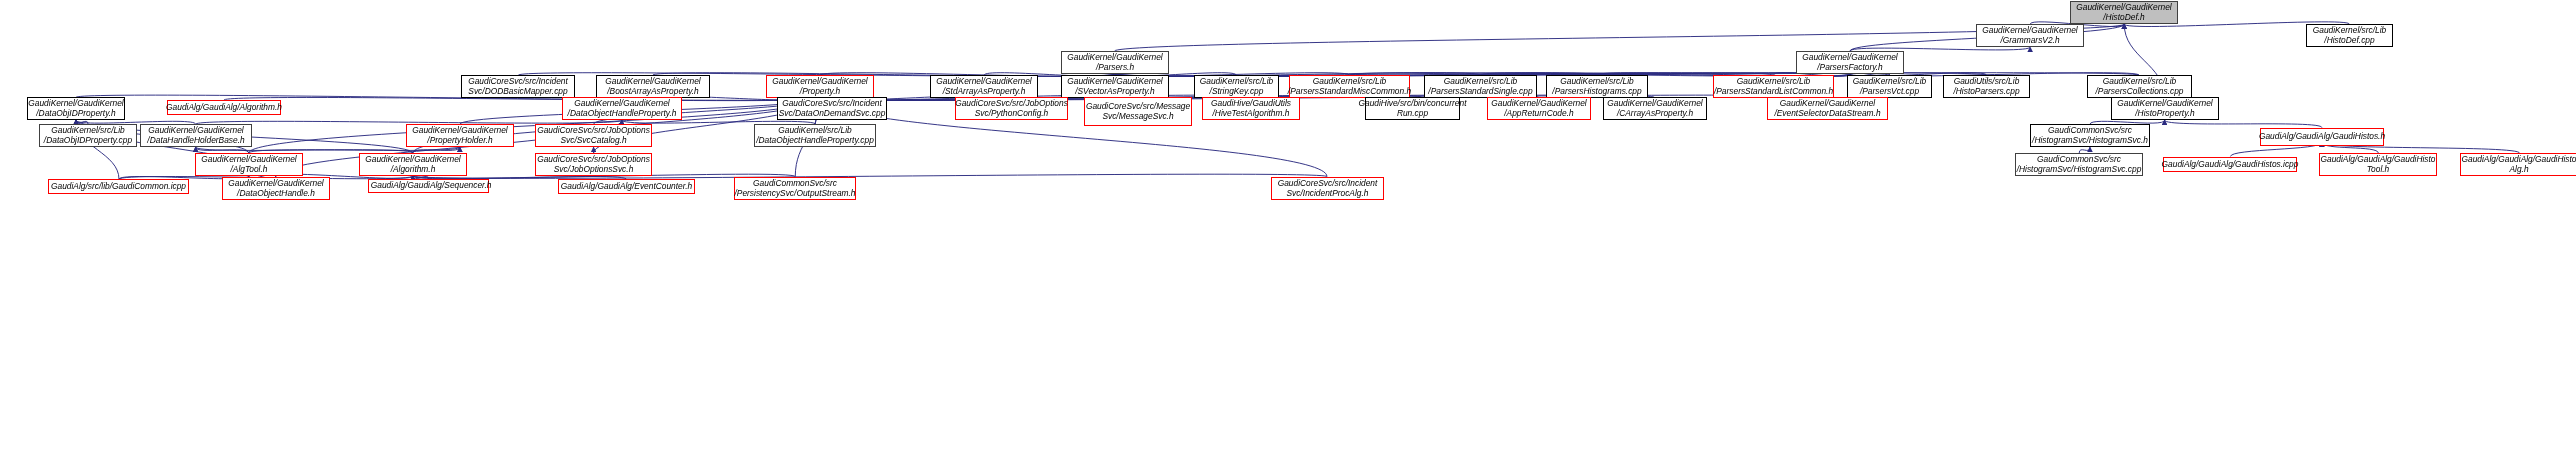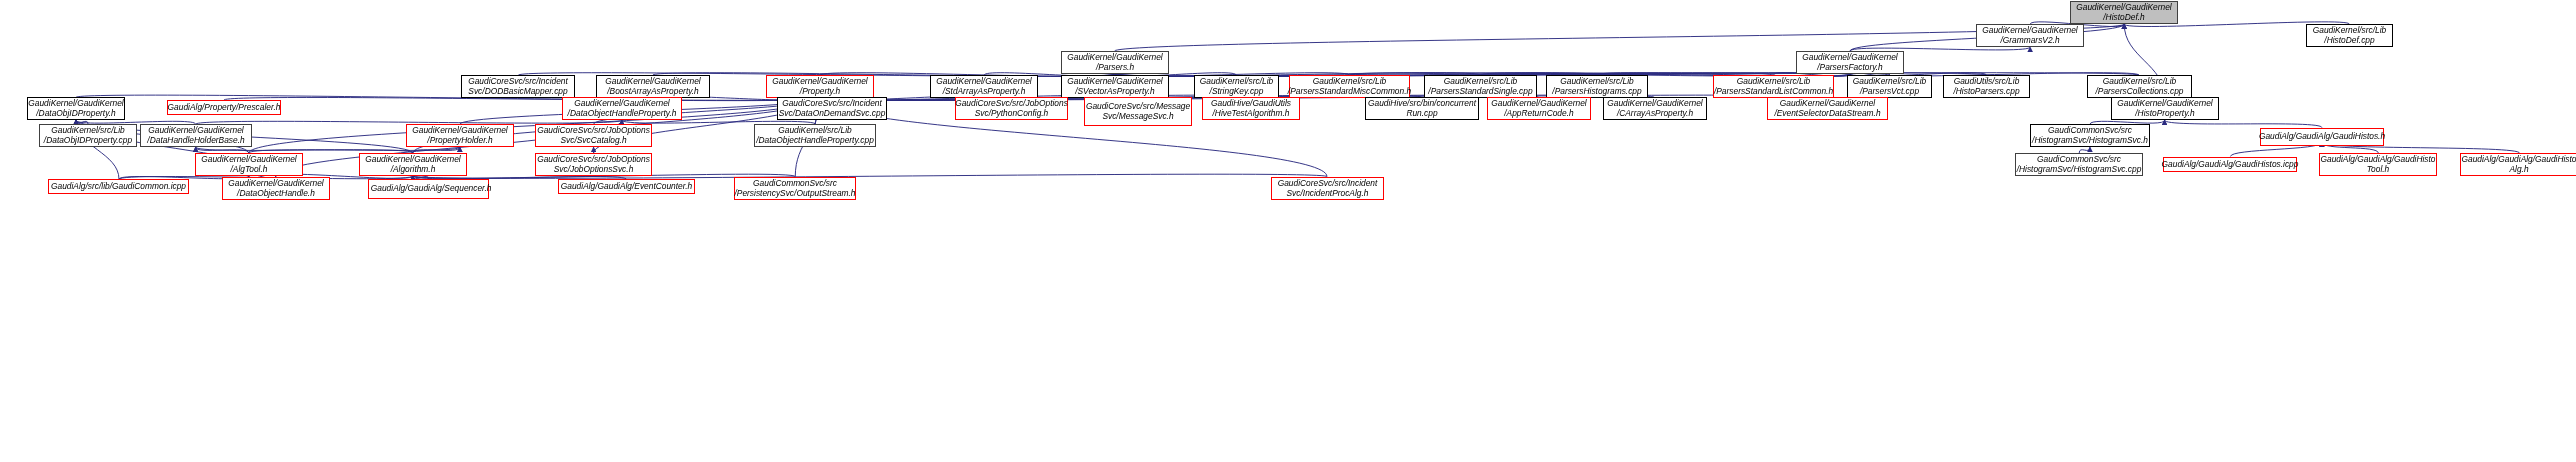--- a/index.html
+++ b/index.html
@@ -133,32 +133,32 @@
       <div class="node red" style="left: 1713px; top: 75px; width: 121px; height: 23px;"><span>GaudiKernel/src/Lib
 /ParsersStandardListCommon.h</span></div>
       <div class="node " style="left: 1847px; top: 75px; width: 85px; height: 23px;"><span>GaudiKernel/src/Lib
 /ParsersVct.cpp</span></div>
       <div class="node " style="left: 1943px; top: 75px; width: 87px; height: 23px;"><span>GaudiUtils/src/Lib
 /HistoParsers.cpp</span></div>
       <div class="node " style="left: 2087px; top: 75px; width: 105px; height: 23px;"><span>GaudiKernel/src/Lib
 /ParsersCollections.cpp</span></div>
       <div class="node " style="left: 27px; top: 97px; width: 98px; height: 23px;"><span>GaudiKernel/GaudiKernel
 /DataObjIDProperty.h</span></div>
-      <div class="node red" style="left: 167px; top: 100px; width: 114px; height: 15px;"><span>GaudiAlg/Property/Prescaler.h</span></div>
+      <div class="node red" style="left: 167px; top: 100px; width: 114px; height: 15px;"><span>GaudiAlg/GaudiAlg/Algorithm.h</span></div>
       <div class="node red" style="left: 562px; top: 97px; width: 120px; height: 23px;"><span>GaudiKernel/GaudiKernel
 /DataObjectHandleProperty.h</span></div>
       <div class="node " style="left: 777px; top: 97px; width: 110px; height: 23px;"><span>GaudiCoreSvc/src/Incident
 Svc/DataOnDemandSvc.cpp</span></div>
       <div class="node red" style="left: 955px; top: 97px; width: 113px; height: 23px;"><span>GaudiCoreSvc/src/JobOptions
 Svc/PythonConfig.h</span></div>
       <div class="node red" style="left: 1084px; top: 97px; width: 108px; height: 29px;"><span>GaudiCoreSvc/src/Message
 Svc/MessageSvc.h</span></div>
       <div class="node red" style="left: 1202px; top: 97px; width: 98px; height: 23px;"><span>GaudiHive/GaudiUtils
 /HiveTestAlgorithm.h</span></div>
-      <div class="node " style="left: 1365px; top: 97px; width: 114px; height: 23px;"><span>GaudiHive/src/bin/concurrent
+      <div class="node " style="left: 1365px; top: 97px; width: 95px; height: 23px;"><span>GaudiHive/src/bin/concurrent
 Run.cpp</span></div>
       <div class="node red" style="left: 1487px; top: 97px; width: 104px; height: 23px;"><span>GaudiKernel/GaudiKernel
 /AppReturnCode.h</span></div>
       <div class="node " style="left: 1603px; top: 97px; width: 104px; height: 23px;"><span>GaudiKernel/GaudiKernel
 /CArrayAsProperty.h</span></div>
       <div class="node red" style="left: 1767px; top: 97px; width: 121px; height: 23px;"><span>GaudiKernel/GaudiKernel
 /EventSelectorDataStream.h</span></div>
       <div class="node " style="left: 2111px; top: 97px; width: 108px; height: 23px;"><span>GaudiKernel/GaudiKernel
 /HistoProperty.h</span></div>
       <div class="node grey" style="left: 39px; top: 124px; width: 98px; height: 23px;"><span>GaudiKernel/src/Lib
@@ -183,21 +183,21 @@
       <div class="node grey" style="left: 2015px; top: 153px; width: 128px; height: 23px;"><span>GaudiCommonSvc/src
 /HistogramSvc/HistogramSvc.cpp</span></div>
       <div class="node red" style="left: 2163px; top: 157px; width: 134px; height: 15px;"><span>GaudiAlg/GaudiAlg/GaudiHistos.icpp</span></div>
       <div class="node red" style="left: 2319px; top: 153px; width: 118px; height: 23px;"><span>GaudiAlg/GaudiAlg/GaudiHisto
 Tool.h</span></div>
       <div class="node red" style="left: 2460px; top: 153px; width: 118px; height: 23px;"><span>GaudiAlg/GaudiAlg/GaudiHisto
 Alg.h</span></div>
       <div class="node red" style="left: 48px; top: 179px; width: 141px; height: 15px;"><span>GaudiAlg/src/lib/GaudiCommon.icpp</span></div>
       <div class="node red" style="left: 222px; top: 177px; width: 108px; height: 23px;"><span>GaudiKernel/GaudiKernel
 /DataObjectHandle.h</span></div>
-      <div class="node red" style="left: 368px; top: 179px; width: 121px; height: 20px; padding-left: 8px;"><span>GaudiAlg/GaudiAlg/Sequencer.h</span></div>
+      <div class="node red" style="left: 368px; top: 179px; width: 121px; height: 14px; padding-left: 8px;"><span>GaudiAlg/GaudiAlg/Sequencer.h</span></div>
       <div class="node red" style="left: 558px; top: 179px; width: 137px; height: 15px;"><span>GaudiAlg/GaudiAlg/EventCounter.h</span></div>
       <div class="node red" style="left: 734px; top: 177px; width: 122px; height: 23px;"><span>GaudiCommonSvc/src
 /PersistencySvc/OutputStream.h</span></div>
       <div class="node red" style="left: 1271px; top: 177px; width: 113px; height: 23px;"><span>GaudiCoreSvc/src/Incident
 Svc/IncidentProcAlg.h</span></div>
     </div>
 </div>
 
 
 </body></html>

